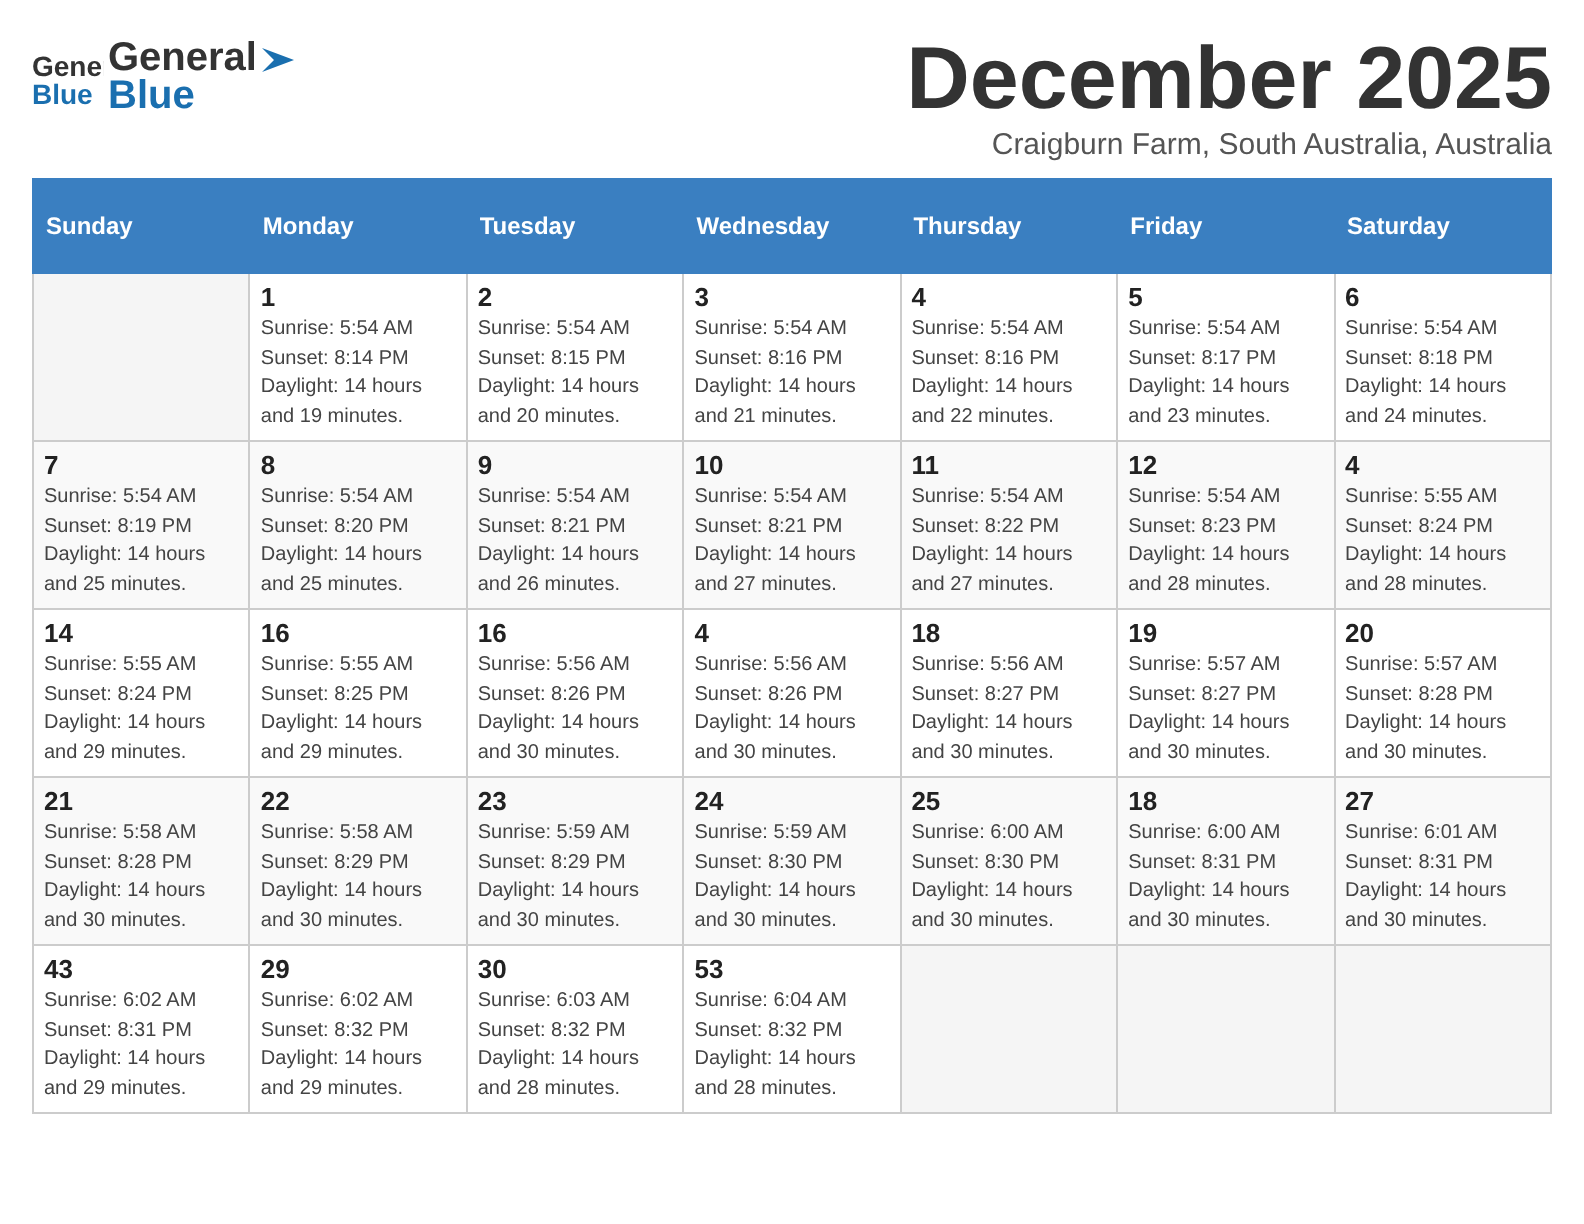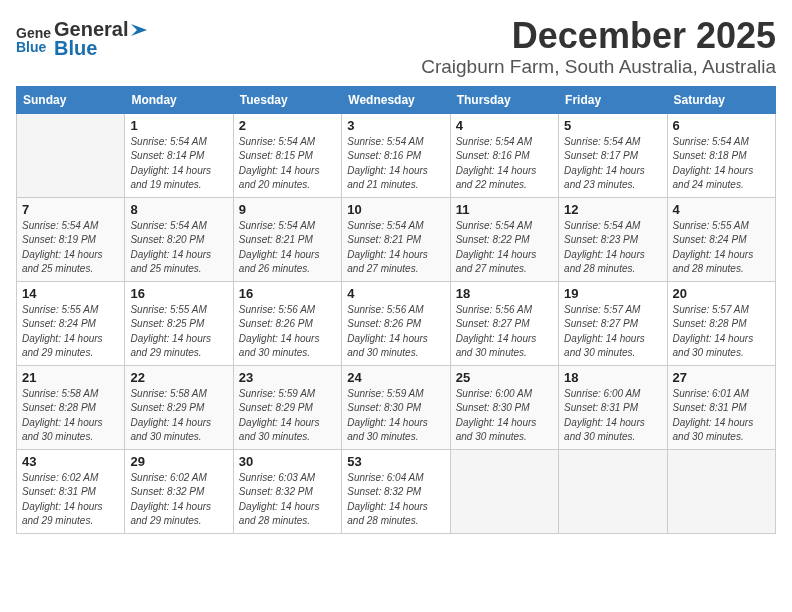--- a/index.html
+++ b/index.html
@@ -13,39 +13,39 @@
     .header {
       display: flex;
       align-items: flex-start;
       justify-content: space-between;
       margin-bottom: 8px;
     }
     .title-block {
       text-align: right;
     }
     .month-title {
-      font-size: 36px;
+      font-size: 44px;
       font-weight: bold;
       color: #333;
       line-height: 1.1;
     }
     .subtitle {
-      font-size: 19px;
+      font-size: 15px;
       color: #555;
     }
     .calendar {
       width: 100%;
       border-collapse: collapse;
       font-size: 10.5px;
     }
     .calendar th {
       background: #3a7fc1;
       color: #fff;
       text-align: left;
-      padding: 6px 6px;
+      padding: 16px 6px;
       font-size: 12px;
       font-weight: bold;
       border: 1px solid #3a7fc1;
     }
     .calendar td {
       border: 1px solid #ccc;
       vertical-align: top;
       padding: 4px 5px;
       width: 108px;
       min-height: 80px;
@@ -58,21 +58,20 @@
       font-size: 13px;
       font-weight: bold;
       color: #222;
       display: block;
       margin-bottom: 2px;
     }
     .day-info {
       color: #444;
       font-size: 10px;
       line-height: 1.45;
-      font-style: italic;
     }
     .empty-cell {
       background: #f5f5f5 !important;
     }
     .logo-wrapper {
       display: flex;
       align-items: center;
     }
     .logo-svg { margin-right: 2px; }
   </style>

